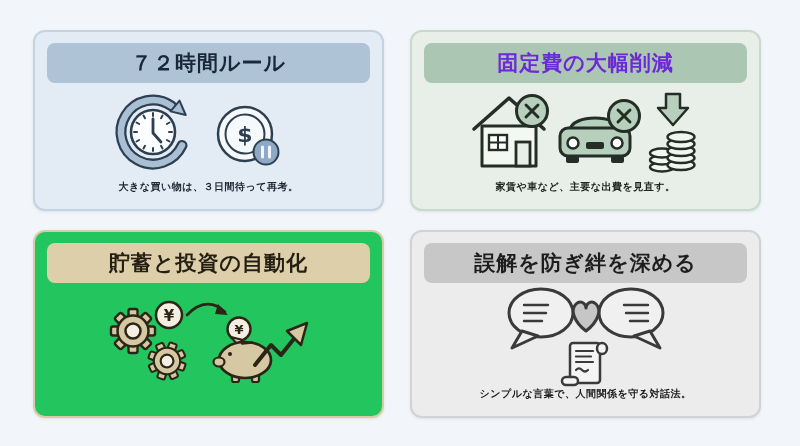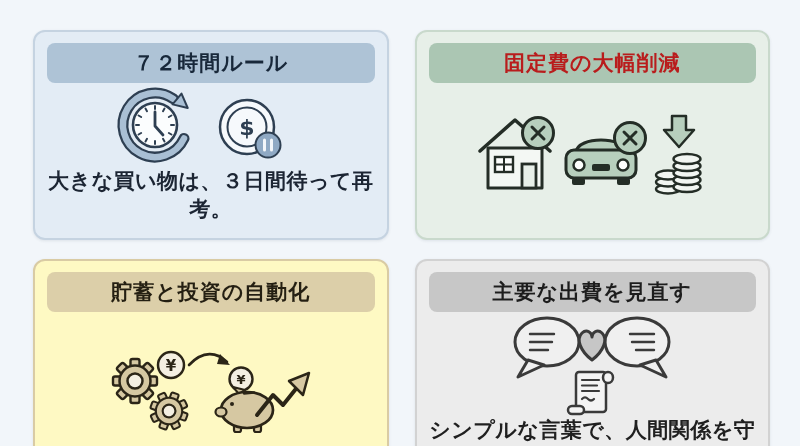--- a/index.html
+++ b/index.html
@@ -8,21 +8,21 @@
     width: 800px;
     height: 446px;
     overflow: hidden;
     background: #f2f6fa;
     font-family: "Liberation Sans", "DejaVu Sans", sans-serif;
   }
   .board {
     box-sizing: border-box;
     width: 800px;
     height: 446px;
-    padding: 30px 30px 28px 33px;
+    padding: 30px 39px 28px 33px;
     display: grid;
     grid-template-columns: 1fr 1fr;
     grid-template-rows: 1fr 1fr;
     gap: 19px 26px;
     border-radius: 13px;
   }
   .card {
     box-sizing: border-box;
     border: 2px solid;
     border-radius: 12px;
@@ -48,21 +48,21 @@
   .icon-area {
     flex: 1 1 auto;
     display: flex;
     align-items: center;
     justify-content: center;
     min-height: 0;
   }
   .card-desc {
     margin: 0 0 2px;
     text-align: center;
-    font-size: 21px;
+    font-size: 10px;
     font-weight: bold;
     letter-spacing: 0.5px;
   }
 </style>
 </head>
 <body>
 
 <div class="board">
 
   <section class="card" style="background: rgb(227, 236, 245); border-color: rgb(197, 211, 225);">
@@ -100,21 +100,21 @@
           <line x1="17.5" y1="13" x2="17.5" y2="23" stroke="#f2f6fa" stroke-width="3" stroke-linecap="round"></line>
           <line x1="24.5" y1="13" x2="24.5" y2="23" stroke="#f2f6fa" stroke-width="3" stroke-linecap="round"></line>
         </g>
       </svg>
     </div>
     <p class="card-desc" style="color: rgb(28, 37, 51);">大きな買い物は、３日間待って再考。</p>
   </section>
 
   <section class="card" style="background: rgb(231, 239, 232); border-color: rgb(201, 217, 204);">
     <header class="card-header" style="background: rgb(171, 198, 179);">
-      <h2 class="card-title" style="color: #b91c1c; text-align: center;">固定費の大幅削減</h2>
+      <h2 class="card-title" style="color: #6d28d9; text-align: center;">固定費の大幅削減</h2>
     </header>
     <div class="icon-area">
       <svg width="232" height="84" viewBox="0 0 232 84">
         <g transform="translate(4,6)">
           <rect x="8" y="30" width="54" height="40" fill="#f4f8f4" stroke="#242d26" stroke-width="3" stroke-linejoin="round"></rect>
           <path d="M0,33 L35,2 L70,33" fill="none" stroke="#242d26" stroke-width="3.5" stroke-linejoin="round" stroke-linecap="round"></path>
           <rect x="15" y="39" width="18" height="15" fill="#fdfefd" stroke="#242d26" stroke-width="2.4"></rect>
           <line x1="24" y1="39" x2="24" y2="54" stroke="#242d26" stroke-width="2"></line>
           <line x1="15" y1="46.5" x2="33" y2="46.5" stroke="#242d26" stroke-width="2"></line>
           <rect x="42" y="46" width="14" height="24" fill="#e7efe8" stroke="#242d26" stroke-width="2.8"></rect>
@@ -140,23 +140,24 @@
           <ellipse cx="8" cy="68" rx="12" ry="4.5" fill="#f2f6f2" stroke="#242d26" stroke-width="2.4"></ellipse>
           <ellipse cx="8" cy="61" rx="12" ry="4.5" fill="#f2f6f2" stroke="#242d26" stroke-width="2.4"></ellipse>
           <ellipse cx="27" cy="73" rx="13.5" ry="5" fill="#f2f6f2" stroke="#242d26" stroke-width="2.4"></ellipse>
           <ellipse cx="27" cy="66" rx="13.5" ry="5" fill="#f2f6f2" stroke="#242d26" stroke-width="2.4"></ellipse>
           <ellipse cx="27" cy="59" rx="13.5" ry="5" fill="#f2f6f2" stroke="#242d26" stroke-width="2.4"></ellipse>
           <ellipse cx="27" cy="52" rx="13.5" ry="5" fill="#f2f6f2" stroke="#242d26" stroke-width="2.4"></ellipse>
           <ellipse cx="27" cy="45" rx="13.5" ry="5" fill="#f2f6f2" stroke="#242d26" stroke-width="2.4"></ellipse>
         </g>
       </svg>
     </div>
-  </section>
-
-  <section class="card" style="background: #fef9c3; border-color: rgb(217, 203, 164);">
+    <p class="card-desc" style="color: rgb(27, 36, 30);">家賃や車など、主要な出費を見直す。</p>
+  </section>
+
+  <section class="card" style="background: #22c55e; border-color: rgb(217, 203, 164);">
     <header class="card-header" style="background: rgb(220, 207, 169);">
       <h2 class="card-title" style="color: rgb(36, 31, 18);">貯蓄と投資の自動化</h2>
     </header>
     <div class="icon-area">
       <svg width="212" height="88" viewBox="0 0 212 88">
         <g>
           <g transform="translate(30,32)">
             <g fill="#d6c8a2" stroke="#2b2517" stroke-width="2.4">
               <rect x="-4.5" y="-22" width="9" height="10" rx="2"></rect>
               <rect x="-4.5" y="-22" width="9" height="10" rx="2" transform="rotate(45)"></rect>
@@ -209,21 +210,21 @@
         <g>
           <polyline points="152,66 168,46 178,56 194,36" fill="none" stroke="#2b2517" stroke-width="4" stroke-linecap="round" stroke-linejoin="round"></polyline>
           <polygon points="184,32 204,24 198,46" fill="#d6c8a2" stroke="#2b2517" stroke-width="2.5" stroke-linejoin="round"></polygon>
         </g>
       </svg>
     </div>
   </section>
 
   <section class="card" style="background: rgb(236, 236, 236); border-color: rgb(210, 210, 210);">
     <header class="card-header" style="background: rgb(199, 199, 199);">
-      <h2 class="card-title" style="color: rgb(29, 29, 29);">主要な出費を見直す</h2>
+      <h2 class="card-title" style="color: rgb(29, 29, 29);">誤解を防ぎ絆を深める</h2>
     </header>
     <div class="icon-area">
       <svg width="172" height="104" viewBox="0 0 172 104">
         <g>
           <ellipse cx="41" cy="30" rx="32" ry="24" fill="#f0f0f0" stroke="#3a3a3a" stroke-width="3"></ellipse>
           <polygon points="22,48 12,65 38,53" fill="#f0f0f0" stroke="#3a3a3a" stroke-width="3" stroke-linejoin="round"></polygon>
           <g stroke="#3a3a3a" stroke-width="2.4" stroke-linecap="round">
             <line x1="24" y1="22" x2="48" y2="22"></line>
             <line x1="24" y1="30" x2="46" y2="30"></line>
             <line x1="24" y1="38" x2="42" y2="38"></line>

